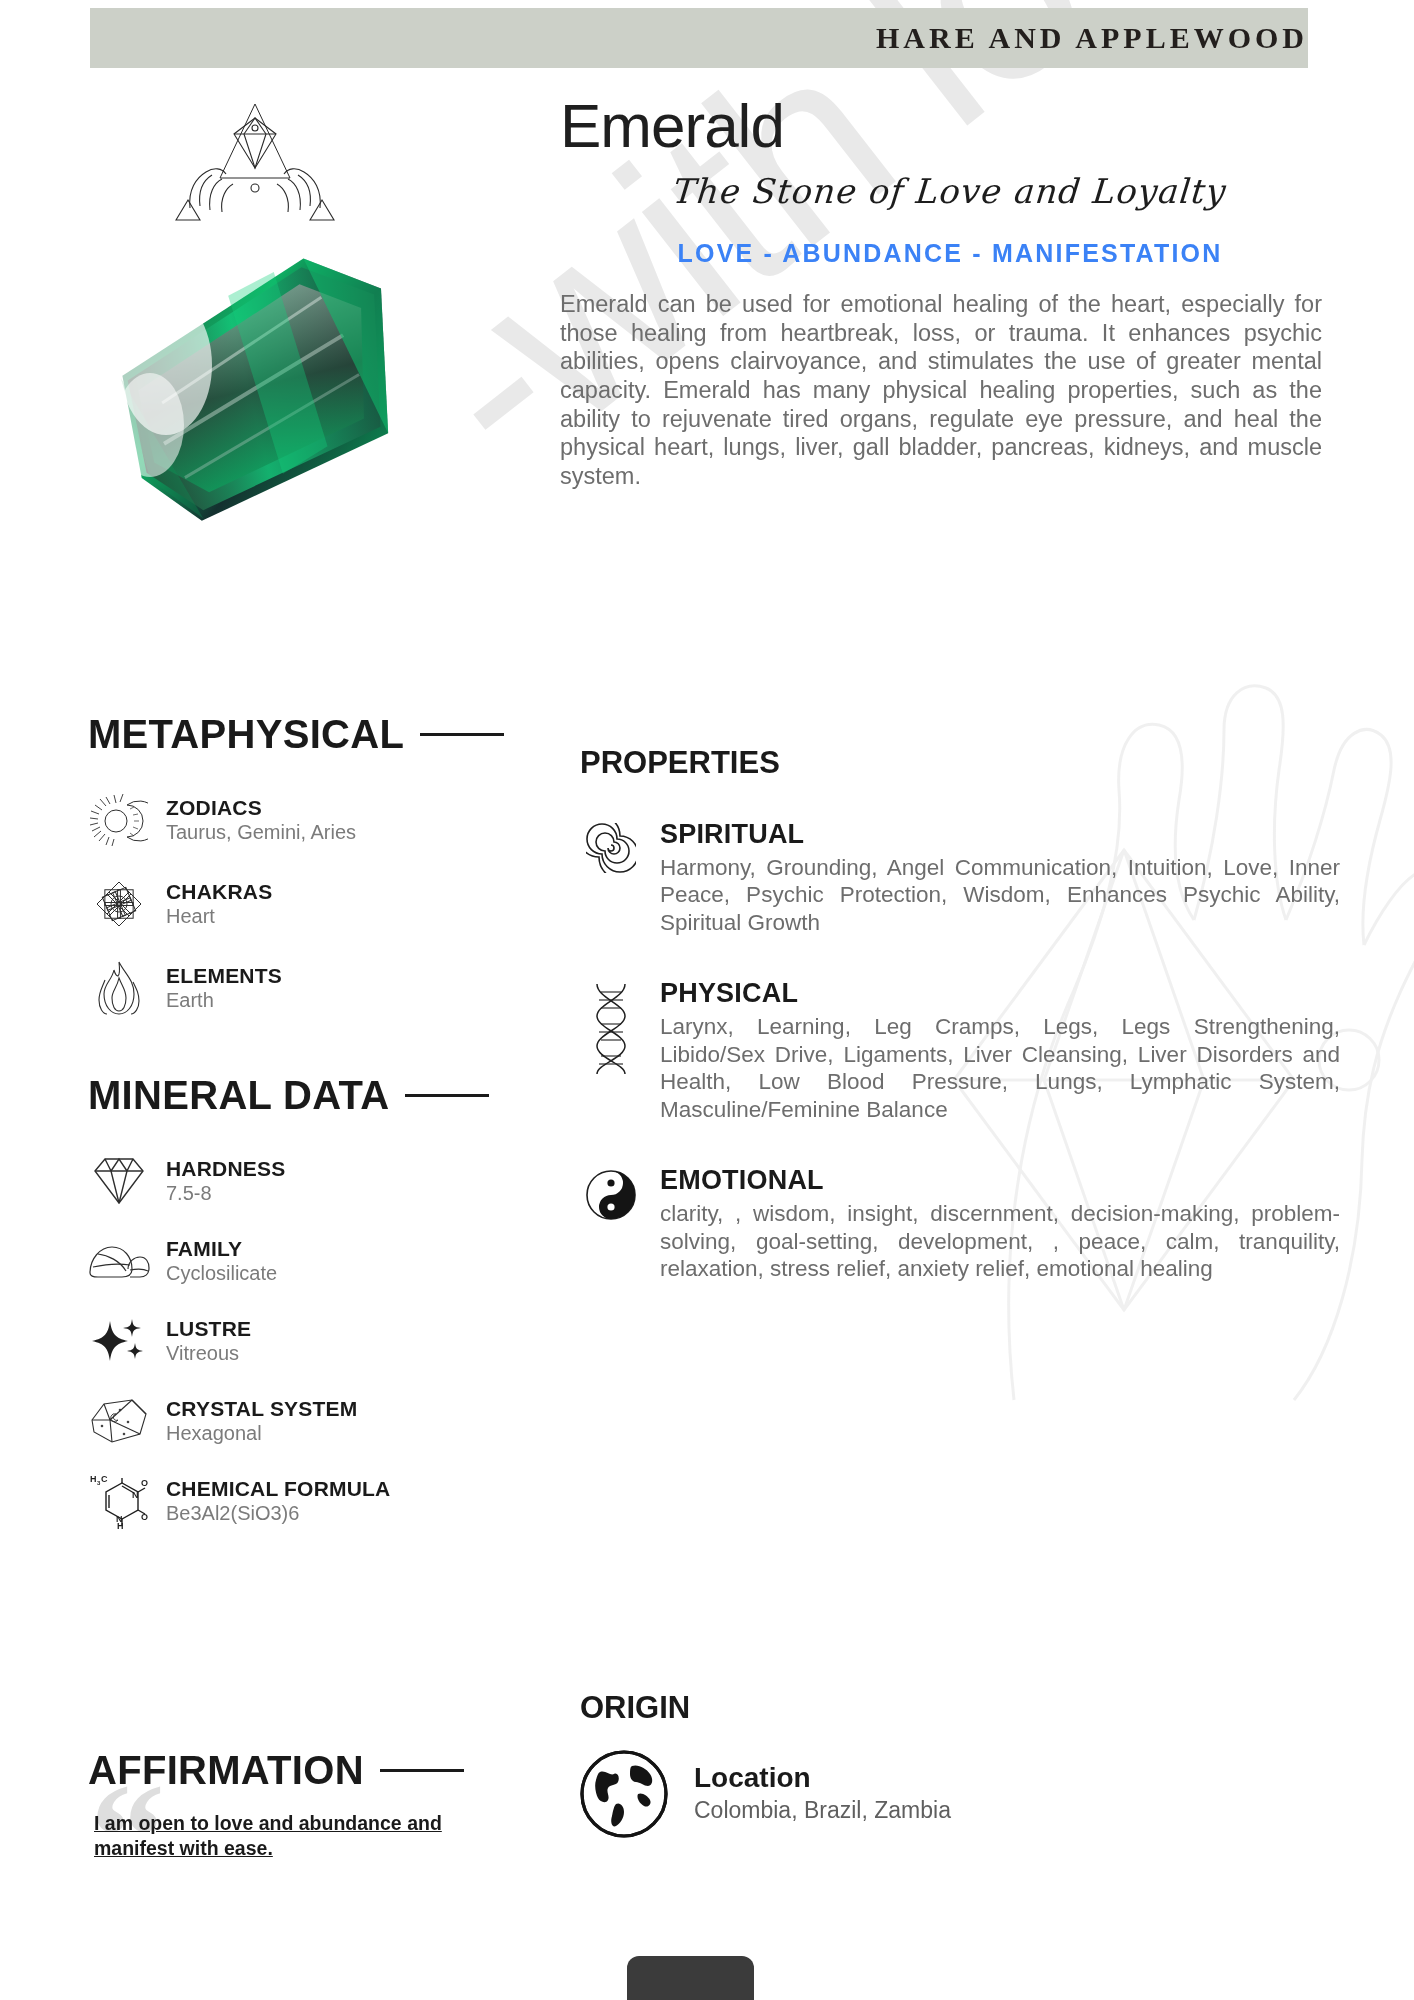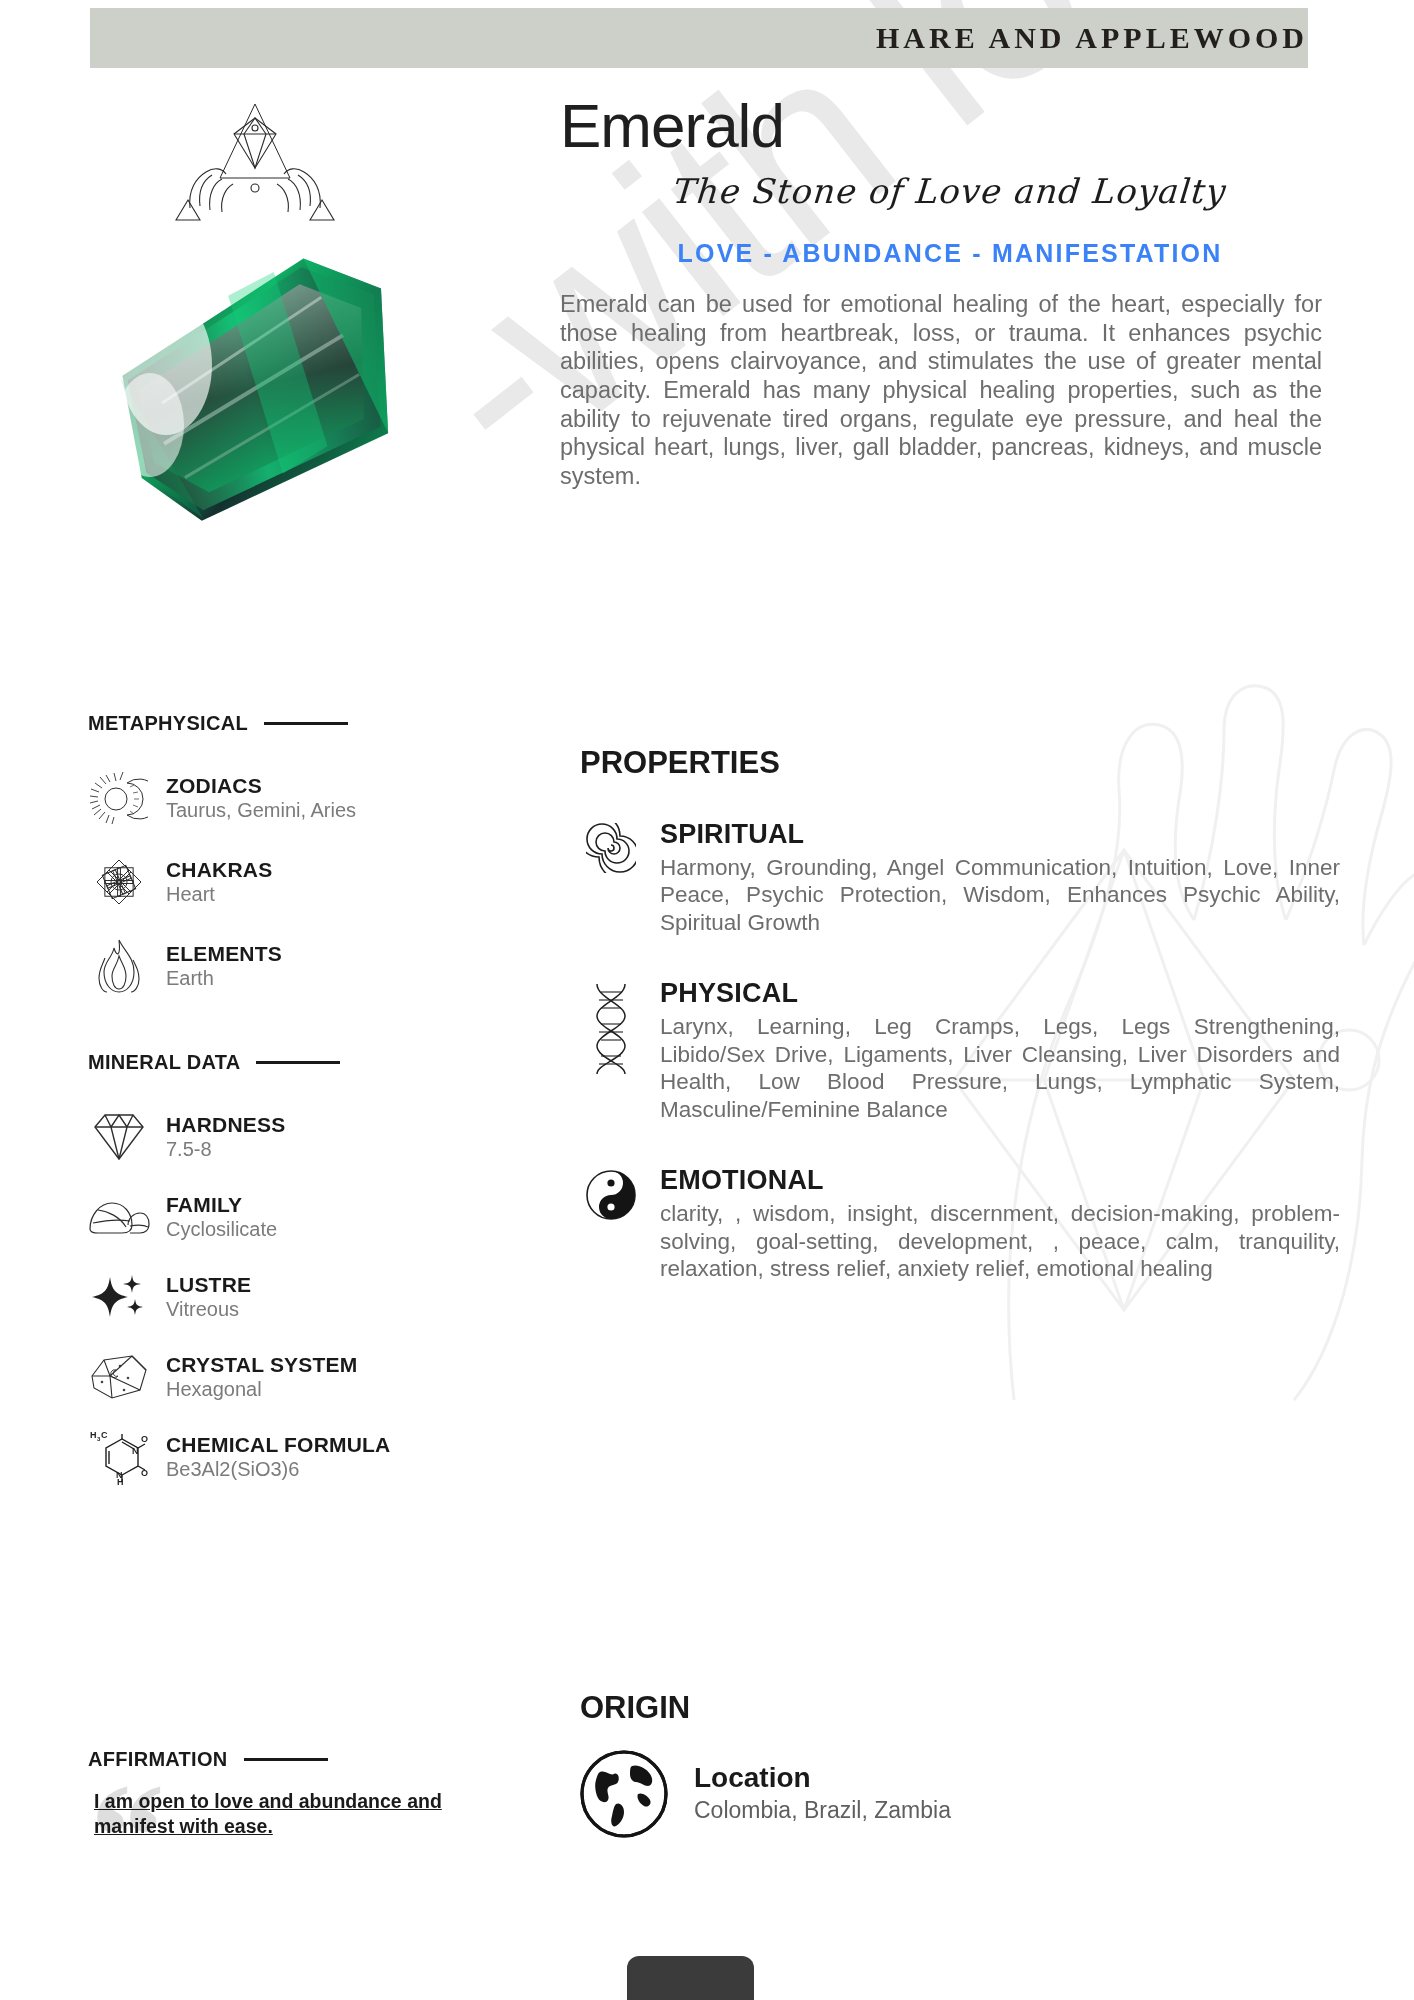--- a/index.html
+++ b/index.html
@@ -85,21 +85,21 @@
     width: 762px;
   }
 
   
   .left-col { position:absolute; left:88px; top:712px; width:420px; z-index:3; }
   .sec-head {
     display:flex; align-items:center; gap:16px;
     margin-bottom: 34px;
   }
   .sec-head h2 {
-    font-size: 20px; font-weight:700; color:#1a1a1a; letter-spacing:.3px;
+    font-size: 40px; font-weight:700; color:#1a1a1a; letter-spacing:.3px;
     white-space:nowrap;
   }
   .sec-rule { height:3px; background:#1a1a1a; width:84px; }
 
   .prop-row { display:flex; align-items:center; gap:16px; margin-bottom: 26px; }
   .prop-ico { width:62px; min-width:62px; height:58px; display:flex; align-items:center; justify-content:center; }
   .prop-ico svg { display:block; }
   .prop-txt .k { font-size:21px; font-weight:700; color:#1a1a1a; letter-spacing:.2px; line-height:1.15;}
   .prop-txt .v { font-size:20px; color:#7b7b7b; line-height:1.2; }
 

